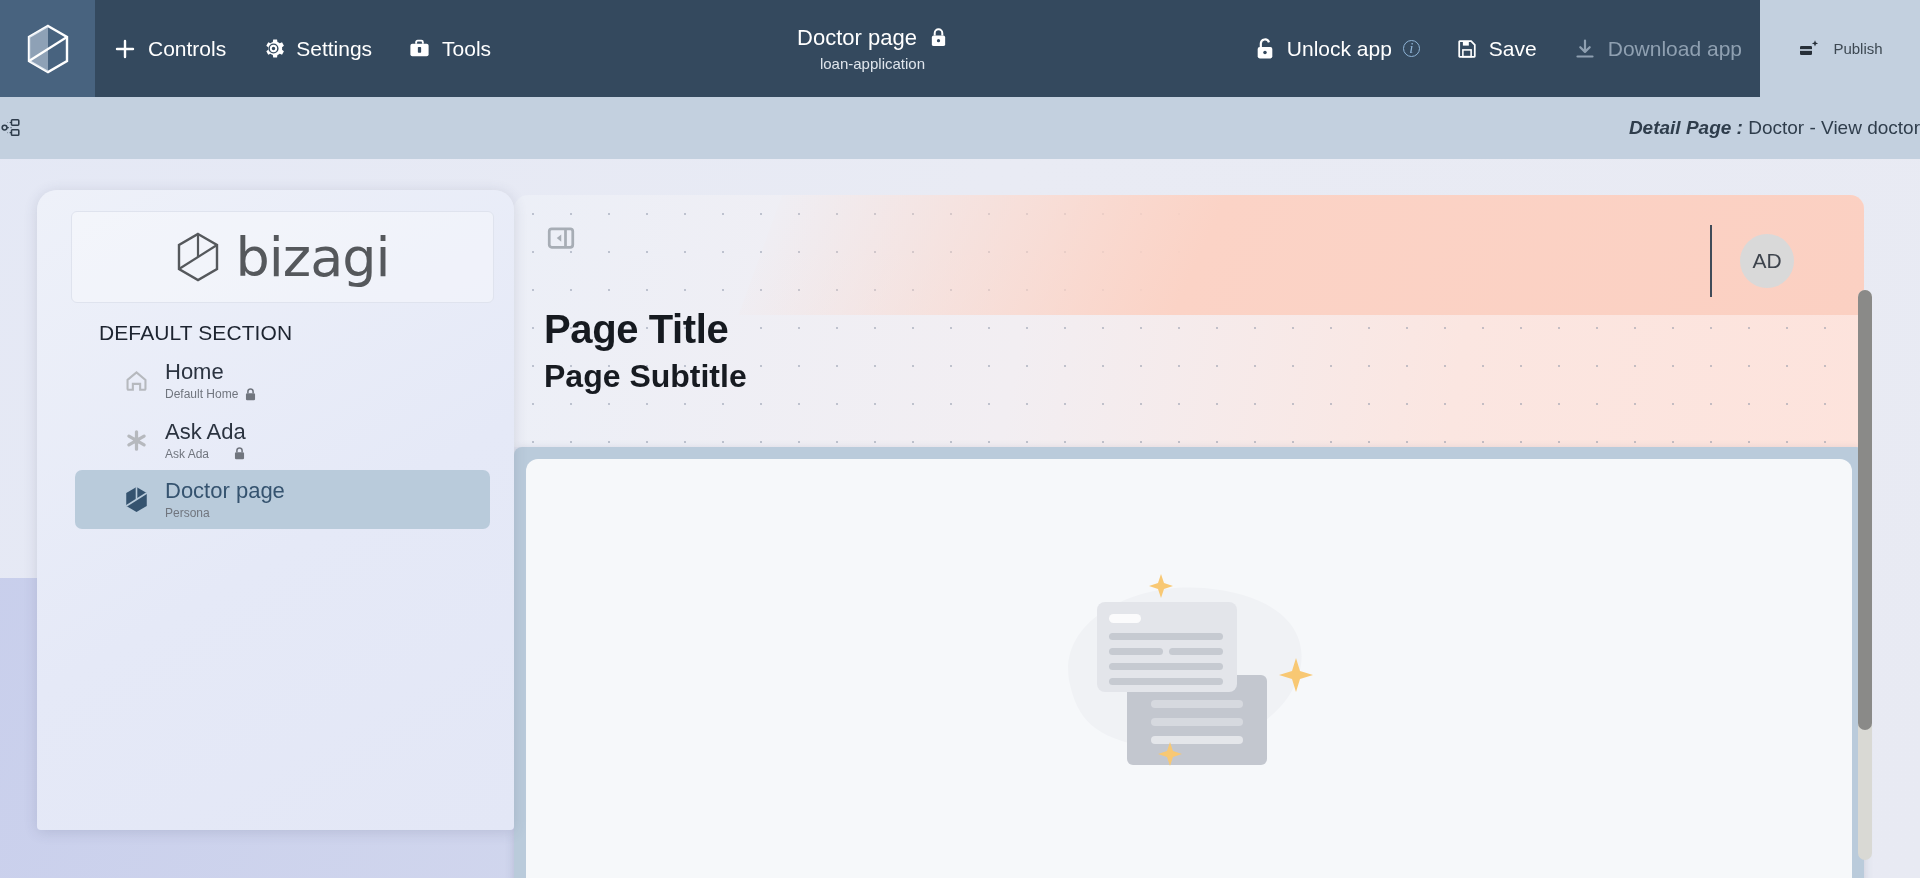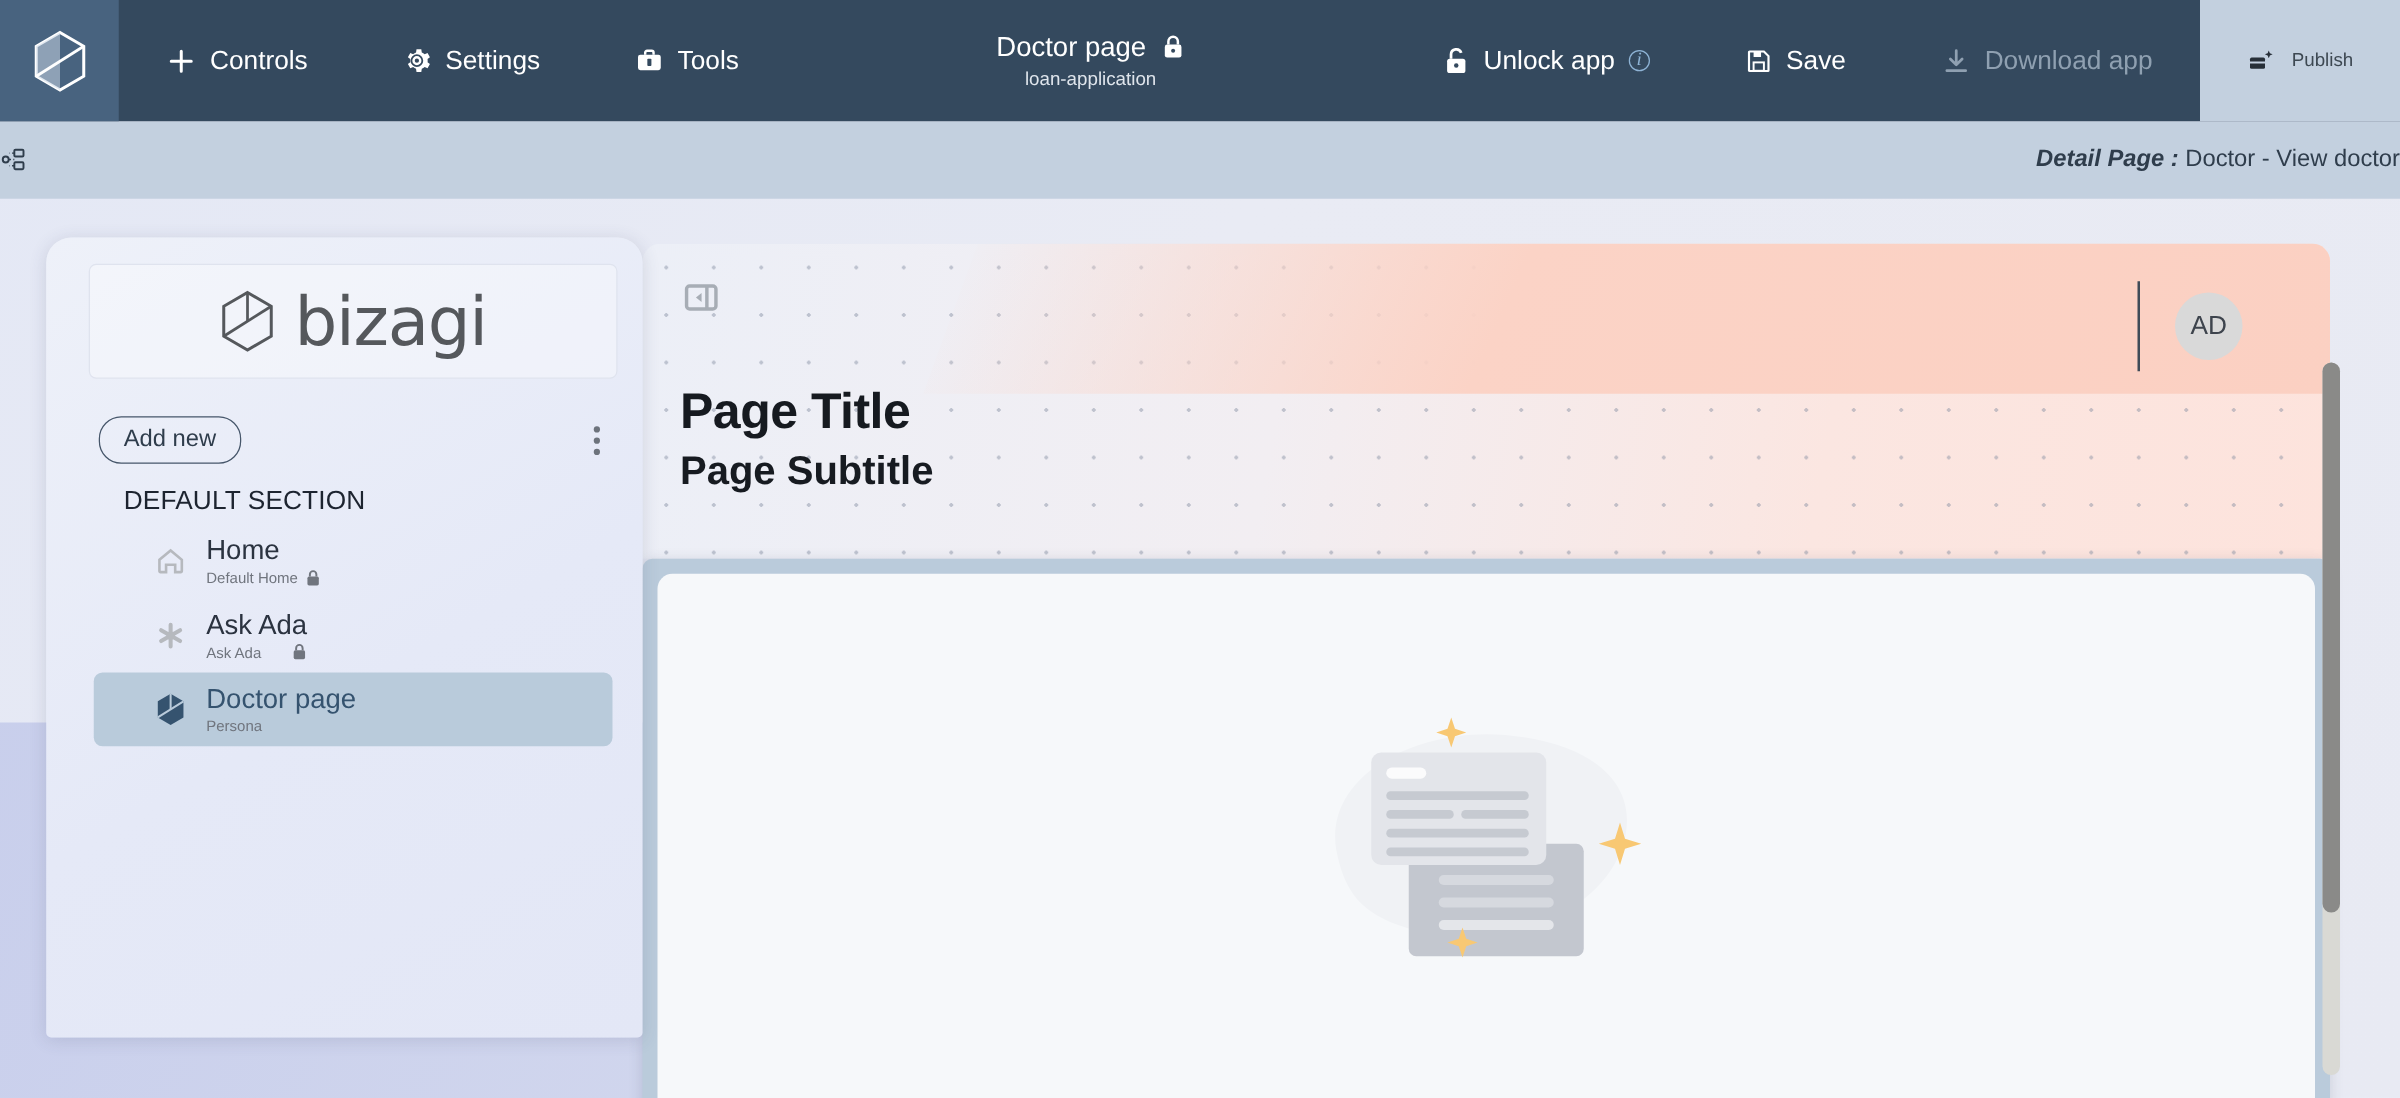--- a/index.html
+++ b/index.html
@@ -39,21 +39,21 @@
   }
   .brand-tile {
     width: 95px; height: 97px;
     background: #48637f;
     display: flex; align-items: center; justify-content: center;
     flex: none;
   }
   .tb-group { display: flex; align-items: center; height: 97px; }
   .tb-item {
     display: flex; align-items: center; gap: 11px;
-    padding: 0 38px; height: 97px;
+    padding: 0 18px; height: 97px;
     font-size: 21px; color: #ffffff; cursor: pointer;
     white-space: nowrap;
   }
   .tb-item.disabled { color: #8fa0b1; }
   .tb-center {
     flex: 1; display: flex; align-items: center; justify-content: center;
   }
   .page-meta { text-align: center; line-height: 1.15; }
   .page-meta .pm-title {
     font-size: 22px; display: inline-flex; align-items: center; gap: 12px;
@@ -314,28 +314,20 @@
 
   <div class="logo-box">
     <svg width="44" height="50" viewBox="0 0 44 50">
       <path d="M22 2 L41 13 L41 37 L22 48 L3 37 L3 13 Z" fill="none" stroke="#55585c" stroke-width="2.4"></path>
       <path d="M41 13 L3 37" stroke="#55585c" stroke-width="2.2"></path>
       <path d="M22 2 L22 25" stroke="#55585c" stroke-width="2.2"></path>
     </svg>
     <span class="logo-word">bizagi</span>
   </div>
 
-  <div class="panel-tools">
-    <button class="add-new-btn">Add new</button>
-    <div class="kebab">
-        <i></i>
-        <i></i>
-        <i></i>
-      </div>
-  </div>
 
   <div class="section-label">DEFAULT SECTION</div>
 
   <div class="nav-list">
 
     <div class="nav-item">
       <span class="nav-ico">
         <svg width="25" height="25" viewBox="0 0 24 24">
           <path d="M3.4 11.4 12 4.2l8.6 7.2V20a.8.8 0 0 1-.8.8h-4.3v-5.6H8.5v5.6H4.2a.8.8 0 0 1-.8-.8z" fill="none" stroke="#b6b9be" stroke-width="2"></path>
         </svg>

